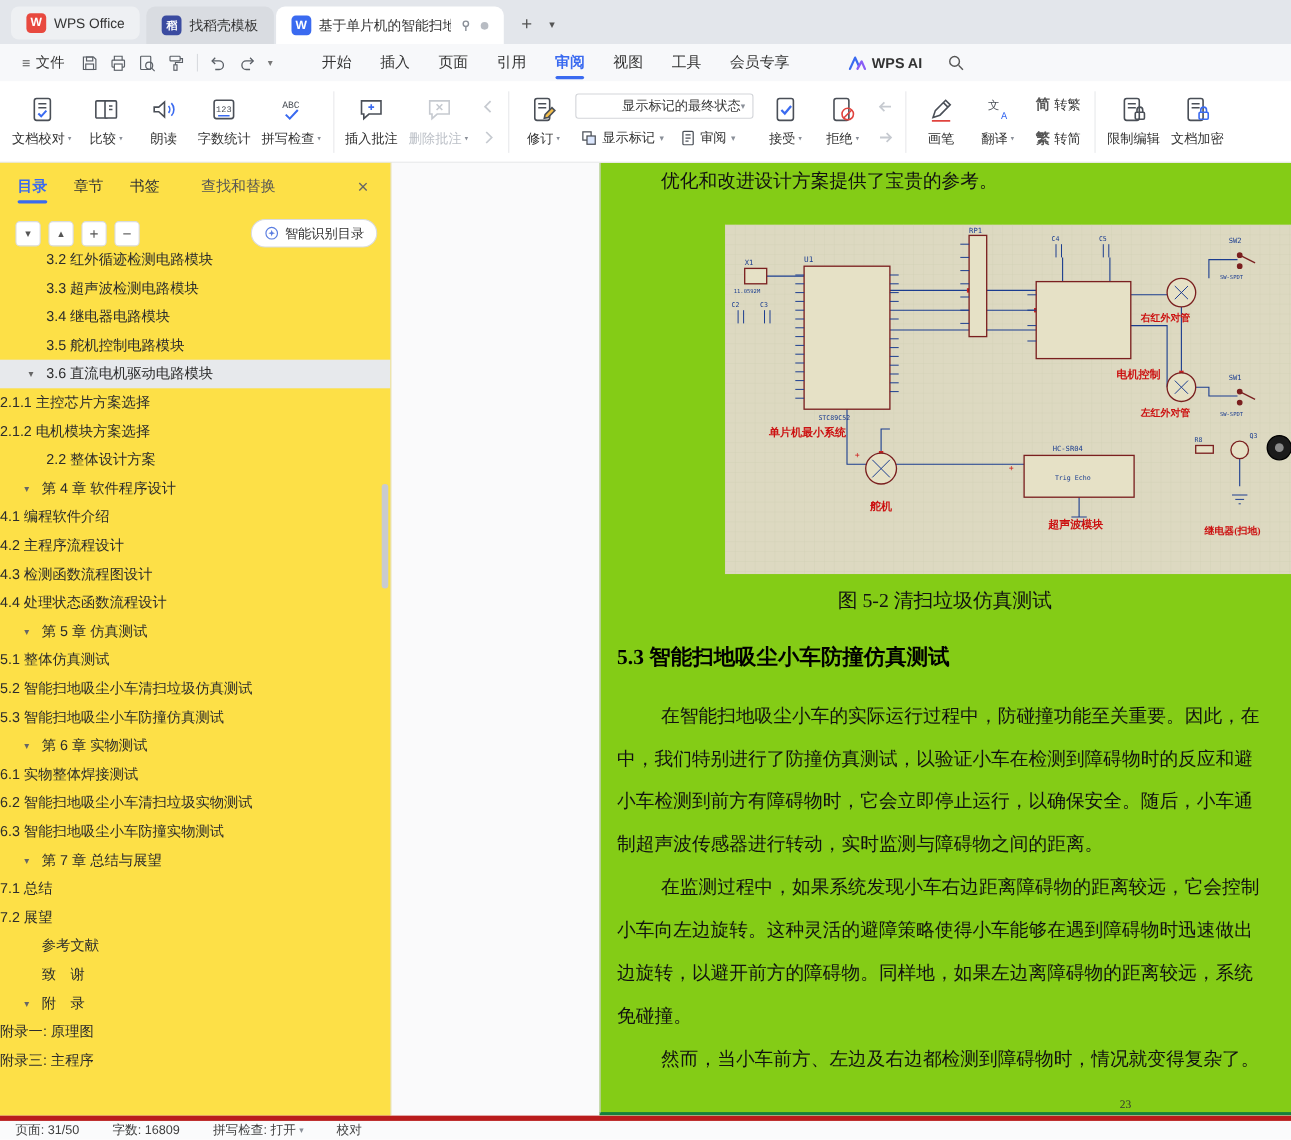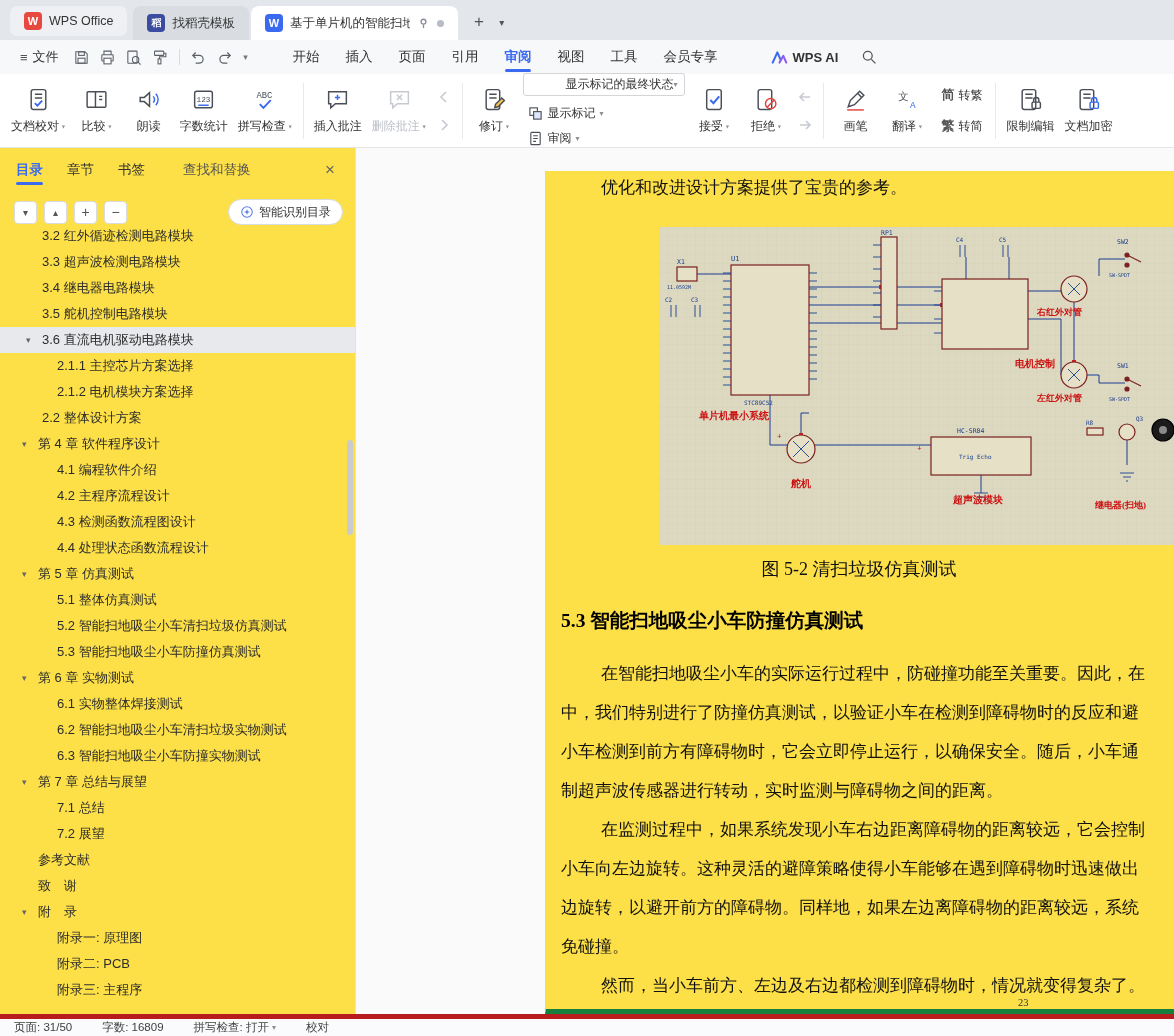--- a/index.html
+++ b/index.html
@@ -42,21 +42,21 @@
   
   .ribbon { height:74px; background:#ffffff; border-bottom:1px solid #e4e5e8; display:flex; align-items:center; padding:4px 6px; flex:0 0 auto; }
   .rbtn { display:flex; flex-direction:column; align-items:center; justify-content:center; gap:5px; min-width:52px; padding:4px 5px; height:62px; border-radius:4px; background:none; border:none; font-size:12px; color:#333; font-family:Liberation Mono, monospace; }
   .rbtn .ricon { height:26px; display:flex; align-items:center; }
   .ricon svg { width:25px; height:25px; }
   .rlabel { white-space:nowrap; display:flex; align-items:center; gap:2px; }
   .dd { font-size:8px; color:#8a8f98; }
   .vsep { width:1px; height:56px; background:#e8e9ec; margin:0 5px; flex:0 0 auto; }
   .rcol { display:flex; flex-direction:column; gap:7px; margin:0 3px; }
   .combo { width:162px; height:23px; border:1px solid #d3d5d9; border-radius:3px; display:flex; align-items:center; justify-content:flex-end; padding:0 7px; font-size:12px; color:#333; background:#fff; }
-  .srow { display:flex; gap:4px;flex-direction:column; }
+  .srow { display:flex; gap:4px; }
   .sbtn { display:flex; align-items:center; gap:4px; font-size:12px; color:#333; padding:2px 5px; border-radius:3px; white-space:nowrap; }
   .sbtn svg { width:15px; height:15px; }
   .navcol { display:flex; flex-direction:column; gap:8px; margin:0 3px; }
   .nbtn { width:20px; height:20px; display:flex; align-items:center; justify-content:center; border-radius:3px; }
   .nbtn svg { width:14px; height:14px; }
   .disabled { color:#bcc0c7; }
   .disabled svg * { stroke:#c6cad0 !important; }
   .mini-ch { font-size:13px; color:#555; font-weight:bold; }
 
   
@@ -76,28 +76,28 @@
   .ctl-btn.pm { font-size:14px; }
   .smart-pill { margin-left:auto; height:26px; border:1px solid #d9dbde; border-radius:14px; display:flex; align-items:center; gap:5px; padding:0 11px; font-size:12px; color:#333; background:#fff; }
   .smart-pill svg { width:14px; height:14px; }
   .toc-list { flex:1 1 auto; overflow:hidden; margin-top:-9px; padding-top:0; }
   .toc-row { height:26px; display:flex; align-items:center; font-size:13px; color:#2c2c2c; white-space:nowrap; cursor:default; }
   .toc-row.selected { background:#e7e9ec; }
   .toc-row.lvl0 { padding-left:38px; }
   .toc-row.lvl0.has-arrow { padding-left:22px; }
   .toc-row.lvl1 { padding-left:42px; }
   .toc-row.lvl1.has-arrow { padding-left:26px; }
-  .toc-row.lvl2 { padding-left:57px; }
+  .toc-row.lvl2 { }
   .toc-arrow { width:16px; font-size:9px; color:#666; flex:0 0 auto; }
   .toc-label { overflow:hidden; text-overflow:ellipsis; }
   .sb-scrollbar { position:absolute; right:2px; top:292px; width:6px; height:95px; border-radius:3px; background:#c9cbcf; }
 
   
   .canvas { flex:1 1 auto; position:relative; background:#fafafb; overflow:hidden; }
-  .page { position:absolute; left:189px; top:0; right:0; bottom:0; background:#fde047; border-left:1px solid #d2d3d6; border-bottom:5px solid #15803d; overflow:hidden; padding:4px 0 0 15px;margin-top:23px; }
+  .page { position:absolute; left:189px; top:0; right:0; bottom:0; background:#84cc16; border-left:1px solid #d2d3d6; border-bottom:3px solid #15803d; overflow:hidden; padding:4px 0 0 15px; }
   .doc-serif { font-family:"Liberation Serif","DejaVu Serif",serif; }
   .intro-line { font-size:17px; line-height:26px; color:#111; text-indent:40px; white-space:nowrap; }
   .figure-wrap { margin:26px 0 0 98px; width:516px; height:318px; }
   .figure-wrap svg { width:516px; height:318px; display:block; }
   .caption { margin-top:12px; width:596px; text-align:center; font-size:18px; color:#111; }
   .doc-heading { margin-top:26px; font-size:19.5px; font-weight:bold; color:#000; white-space:nowrap; }
   .body-lines { margin-top:20px; height:372px; overflow:hidden; }
   .doc-line { font-size:17px; line-height:39px; color:#111; white-space:nowrap; }
   .doc-line.ind { text-indent:40px; }
   .pageno { position:absolute; bottom:1px; left:472px; font-size:10.5px; color:#333; font-family:"Liberation Serif","DejaVu Serif",serif; }
@@ -557,23 +557,20 @@
           </div>
           <div class="toc-row lvl0">
             <span class="toc-label">致　谢</span>
           </div>
           <div class="toc-row lvl0 has-arrow">
             <span class="toc-arrow">▾</span>
             <span class="toc-label">附　录</span>
           </div>
           <div class="toc-row lvl2">
             <span class="toc-label">附录一: 原理图</span>
-          </div>
-          <div class="toc-row lvl2">
-            <span class="toc-label">附录二: PCB</span>
           </div>
           <div class="toc-row lvl2">
             <span class="toc-label">附录三: 主程序</span>
           </div>
         </div>
       <div class="sb-scrollbar"></div>
     </aside>
 
     <main class="canvas">
       <div class="page doc-serif">

